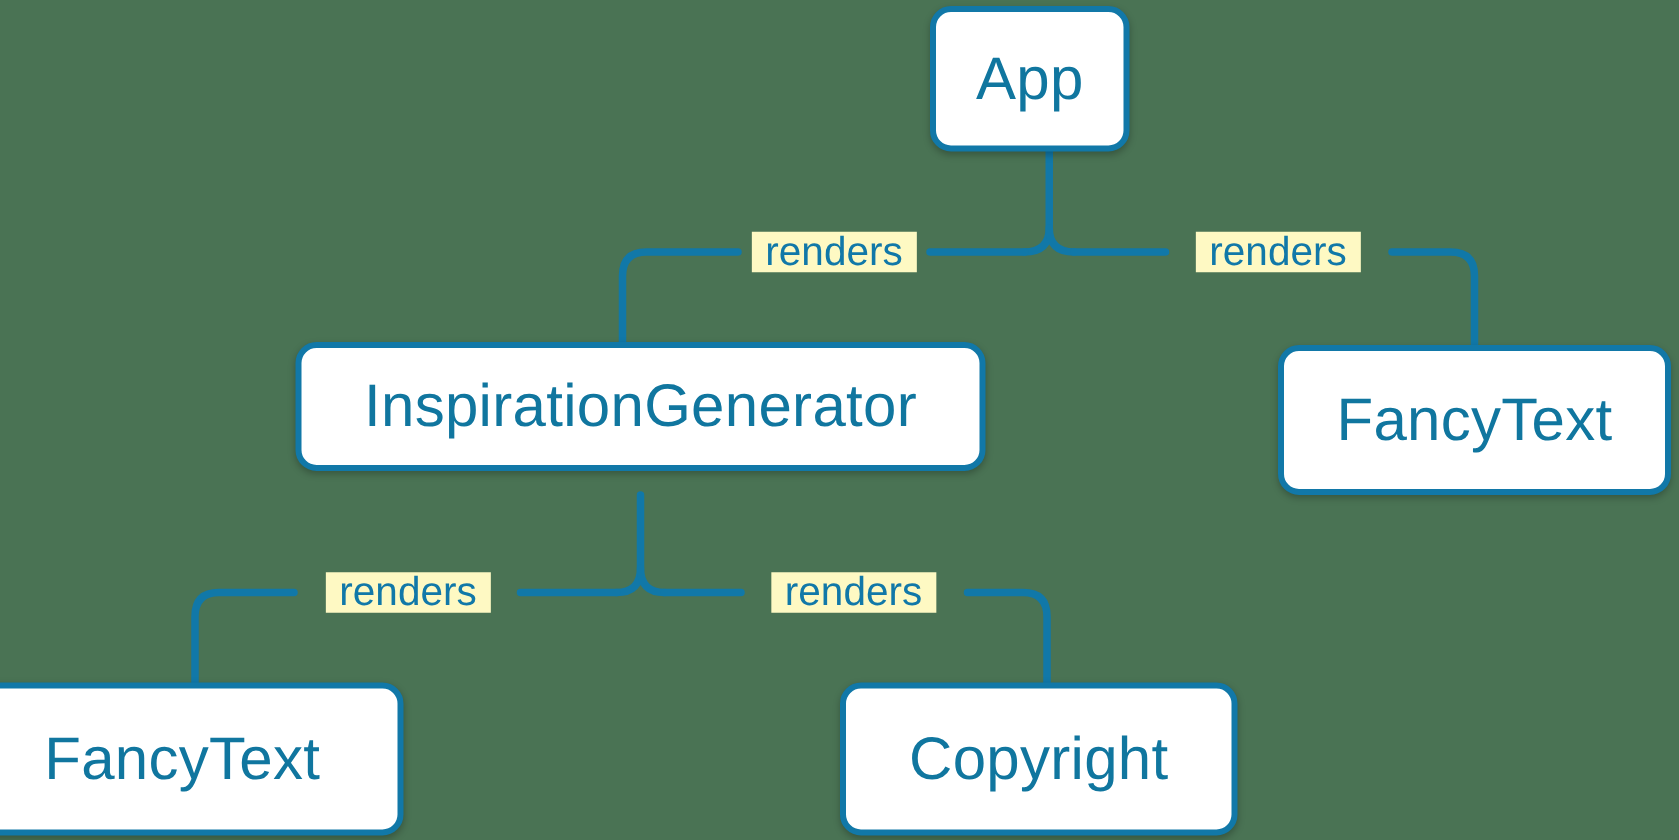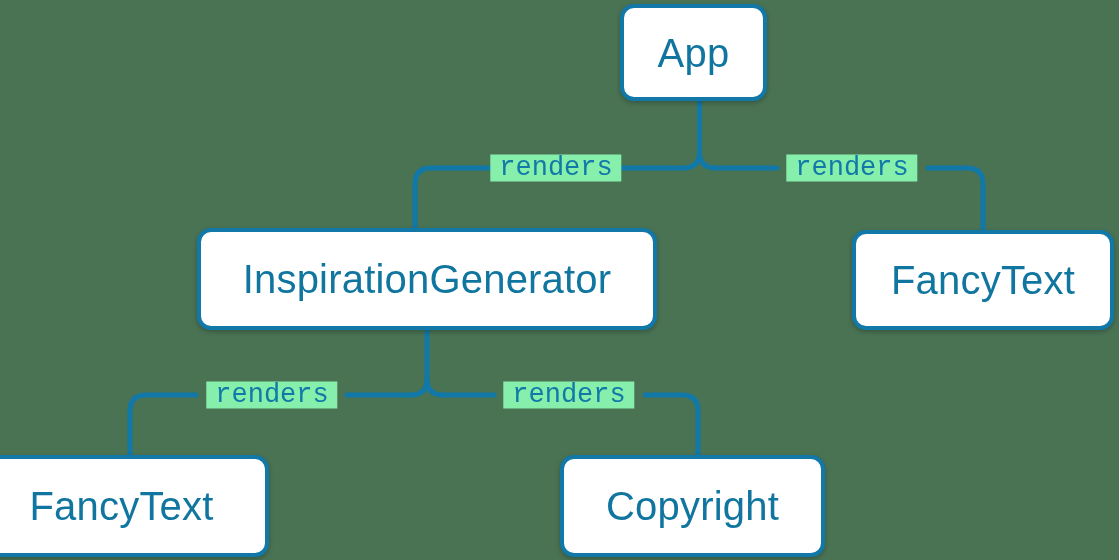--- a/index.html
+++ b/index.html
@@ -47,28 +47,27 @@
     white-space: nowrap;
   }
   .edge-label {
     position: absolute;
     color: #1178a8;
     font-size: 27px;
     font-weight: 400;
     line-height: 1;
     white-space: nowrap;
     transform: translate(-50%, -50%);
-    background: #86efac;
+    background: #fef9c3;
     padding: 0 9px;
-    font-family: Liberation Mono, monospace;
   }
 
   
-  #node-app            { left: 620px; top: 4px;   width: 147px; height: 97px; }
-  #node-inspiration    { left: 197px; top: 228px; width: 460px; height: 102px; }
+  #node-app            { left: 620px; top: 4px;   width: 133px; height: 97px; }
+  #node-inspiration    { left: 197px; top: 228px; width: 460px; height: 86px; }
   #node-fancytext-right{ left: 852px; top: 230px; width: 262px; height: 100px; }
   #node-fancytext-left { left: -26px; top: 455px; width: 295px; height: 102px; }
   #node-copyright      { left: 560px; top: 455px; width: 265px; height: 102px; }
 
   
   #label-app-inspiration { left: 556px; top: 168px; }
   #label-app-fancytext   { left: 852px; top: 168px; }
   #label-ig-fancytext    { left: 272px; top: 395px; }
   #label-ig-copyright    { left: 569px; top: 395px; }
 </style>

